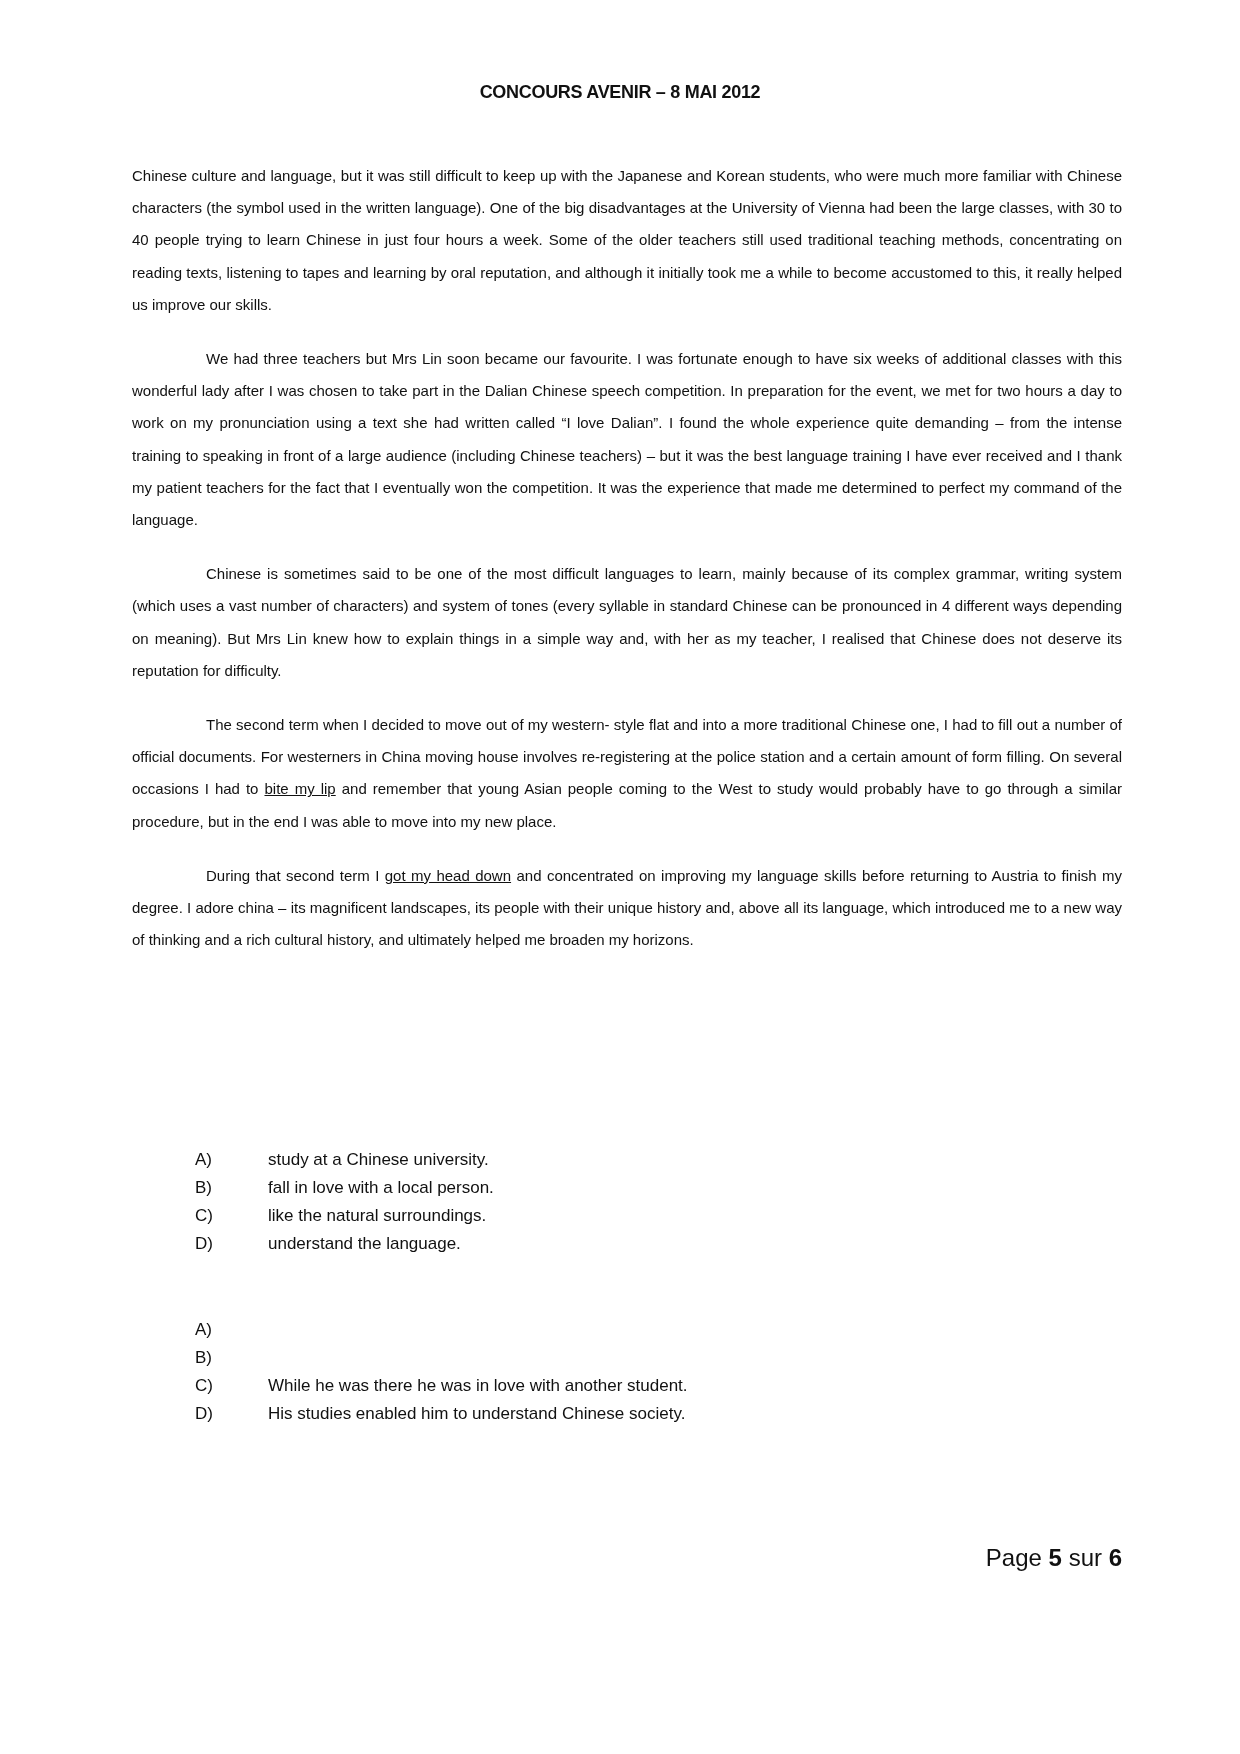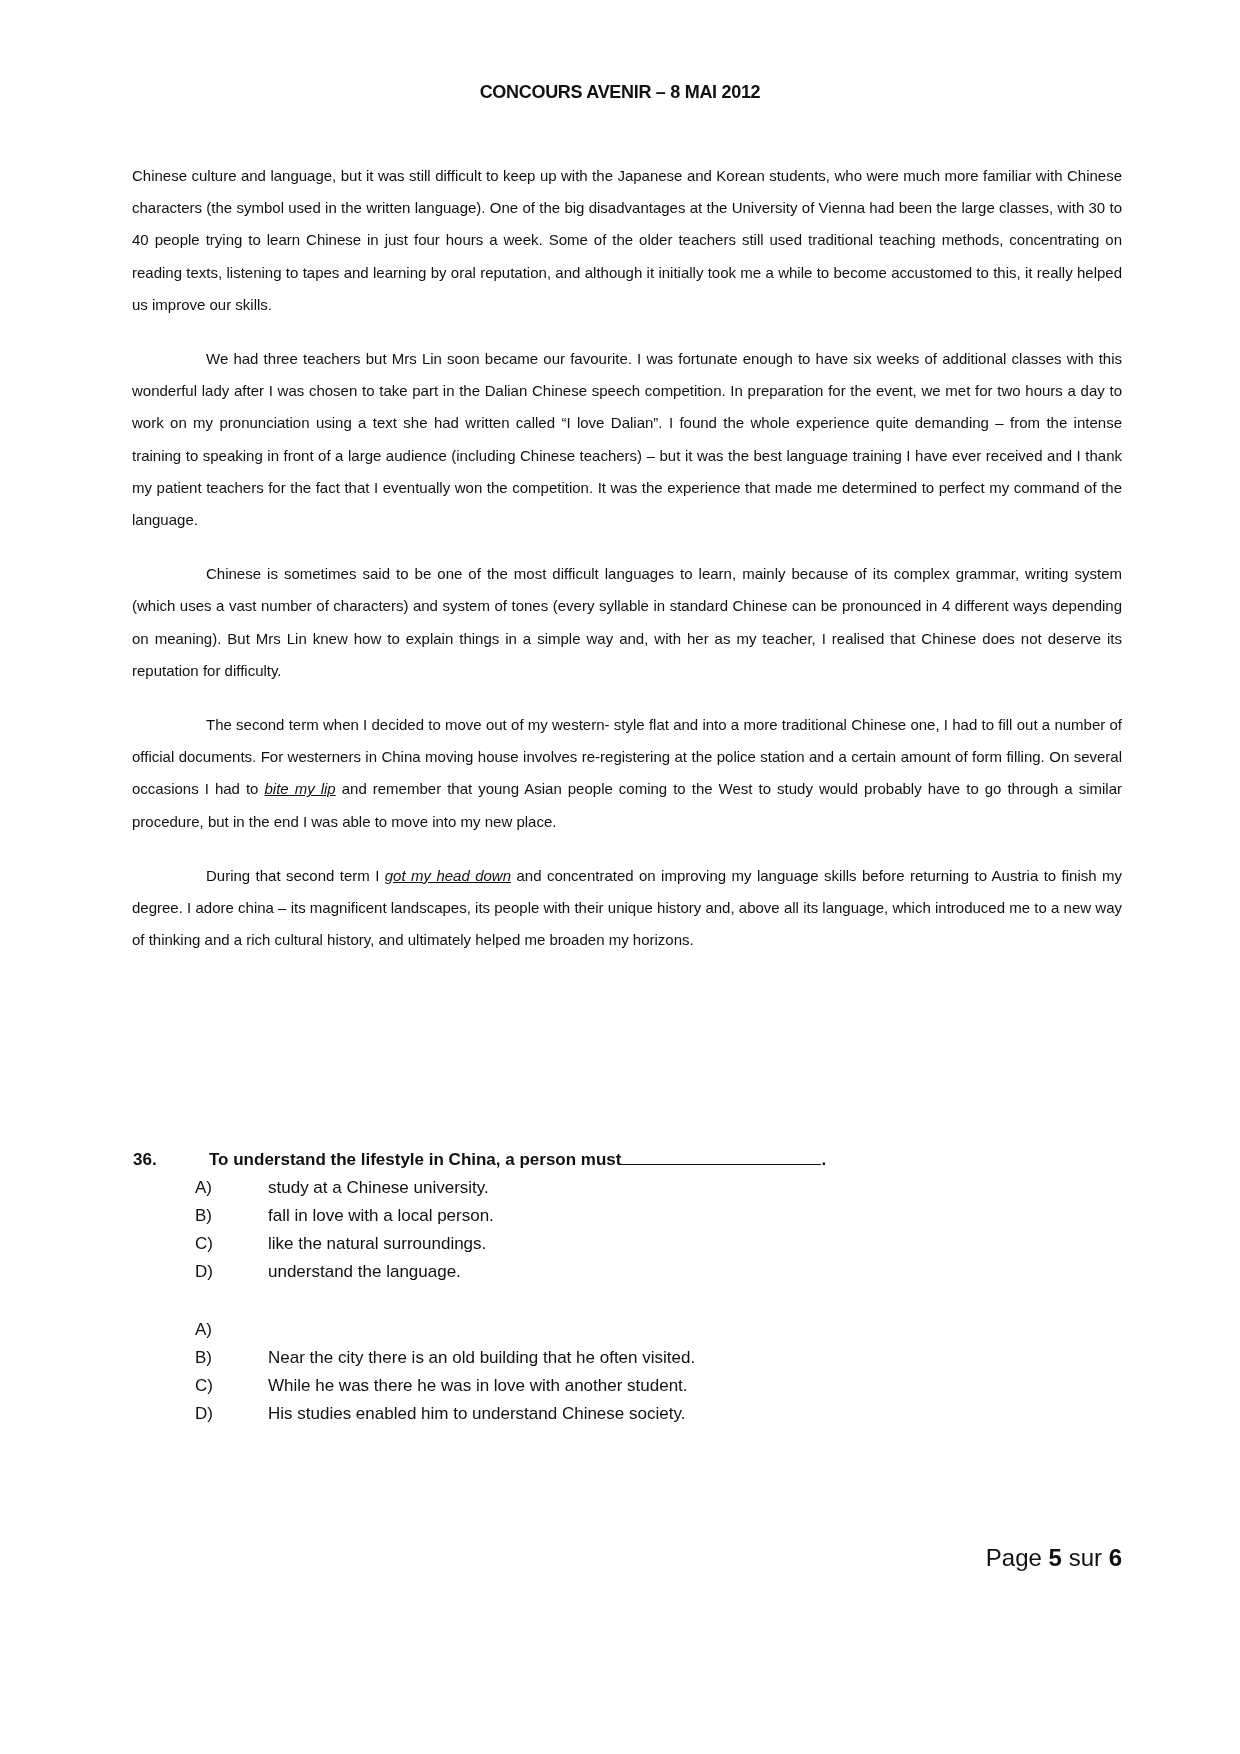--- a/index.html
+++ b/index.html
@@ -35,21 +35,20 @@
     .para {
       font-size: 15px;
       line-height: 32.2px;
       text-align: justify;
       margin: 0 0 22px 13px;
     }
     .para.indent {
       text-indent: 74px;
     }
     .idiom {
-      font-style: italic;
       text-decoration: underline;
     }
     .question {
       position: absolute;
       left: 133px;
       font-size: 17px;
     }
     .q-stem {
       display: flex;
       font-weight: bold;
@@ -90,24 +89,20 @@
 
 <div class="body-text">
   <p class="para">Chinese culture and language, but it was still difficult to keep up with the Japanese and Korean students, who were much more familiar with Chinese characters (the symbol used in the written language). One of the big disadvantages at the University of Vienna had been the large classes, with 30 to 40 people trying to learn Chinese in just four hours a week. Some of the older teachers still used traditional teaching methods, concentrating on reading texts, listening to tapes and learning by oral reputation, and although it initially took me a while to become accustomed to this, it really helped us improve our skills.</p>
   <p class="para indent">We had three teachers but Mrs Lin soon became our favourite. I was fortunate enough to have six weeks of additional classes with this wonderful lady after I was chosen to take part in the Dalian Chinese speech competition. In preparation for the event, we met for two hours a day to work on my pronunciation using a text she had written called “I love Dalian”. I found the whole experience quite demanding – from the intense training to speaking in front of a large audience (including Chinese teachers) – but it was the best language training I have ever received and I thank my patient teachers for the fact that I eventually won the competition. It was the experience that made me determined to perfect my command of the language.</p>
   <p class="para indent">Chinese is sometimes said to be one of the most difficult languages to learn, mainly because of its complex grammar, writing system (which uses a vast number of characters) and system of tones (every syllable in standard Chinese can be pronounced in 4 different ways depending on meaning). But Mrs Lin knew how to explain things in a simple way and, with her as my teacher, I realised that Chinese does not deserve its reputation for difficulty.</p>
   <p class="para indent"><span>The second term when I decided to move out of my western- style flat and into a more traditional Chinese one, I had to fill out a number of official documents. For westerners in China moving house involves re-registering at the police station and a certain amount of form filling. On several occasions I had to </span><span class="idiom">bite my lip</span><span> and remember that young Asian people coming to the West to study would probably have to go through a similar procedure, but in the end I was able to move into my new place.</span></p>
   <p class="para indent"><span>During that second term I </span><span class="idiom">got my head down</span><span> and concentrated on improving my language skills before returning to Austria to finish my degree. I adore china – its magnificent landscapes, its people with their unique history and, above all its language, which introduced me to a new way of thinking and a rich cultural history, and ultimately helped me broaden my horizons.</span></p>
 </div>
 
 <div class="question" style="top:1146px;">
-  <div class="q-stem">
-    <span class="q-num">36.</span>
-    <span><span>To understand the lifestyle in China, a person must</span><span class="blank"></span><span>.</span></span>
-  </div>
   <div class="option">
     <span class="opt-letter">A)</span>
     <span>study at a Chinese university.</span>
   </div>
   <div class="option">
     <span class="opt-letter">B)</span>
     <span>fall in love with a local person.</span>
   </div>
   <div class="option">
     <span class="opt-letter">C)</span>
@@ -118,21 +113,20 @@
     <span>understand the language.</span>
   </div>
 </div>
 
 <div class="question" style="top:1316px;">
   <div class="option">
     <span class="opt-letter">A)</span>
   </div>
   <div class="option">
     <span class="opt-letter">B)</span>
-    <span>Near the city there is an old building that he often visited.</span>
   </div>
   <div class="option">
     <span class="opt-letter">C)</span>
     <span>While he was there he was in love with another student.</span>
   </div>
   <div class="option">
     <span class="opt-letter">D)</span>
     <span>His studies enabled him to understand Chinese society.</span>
   </div>
 </div>

